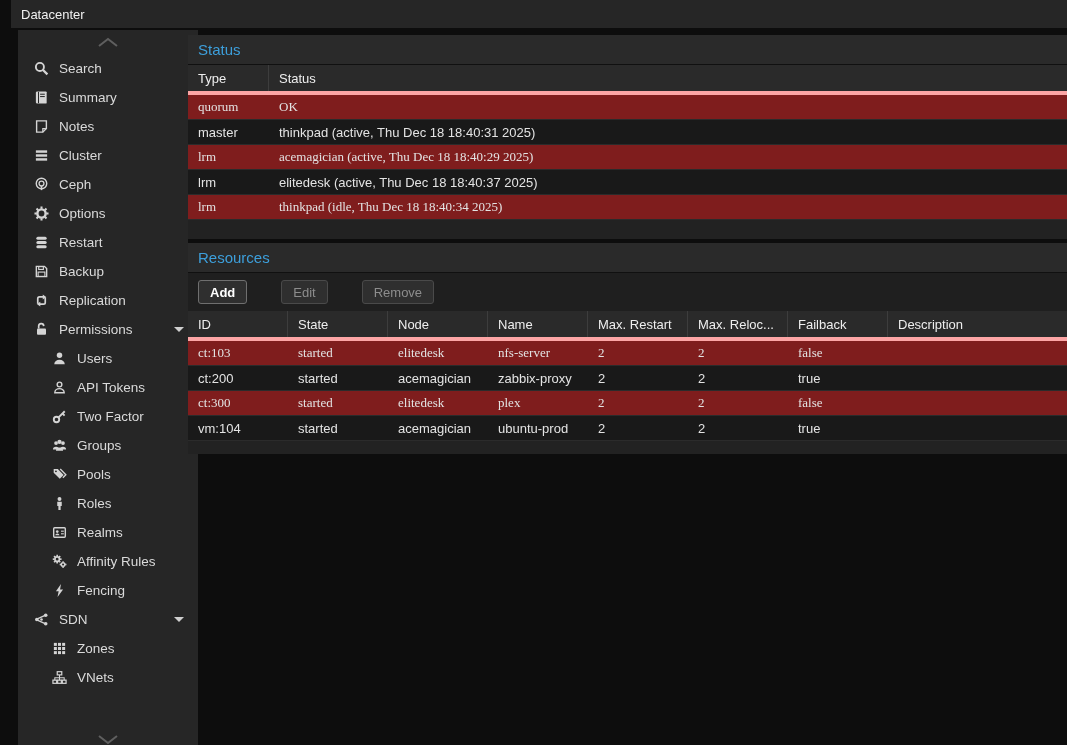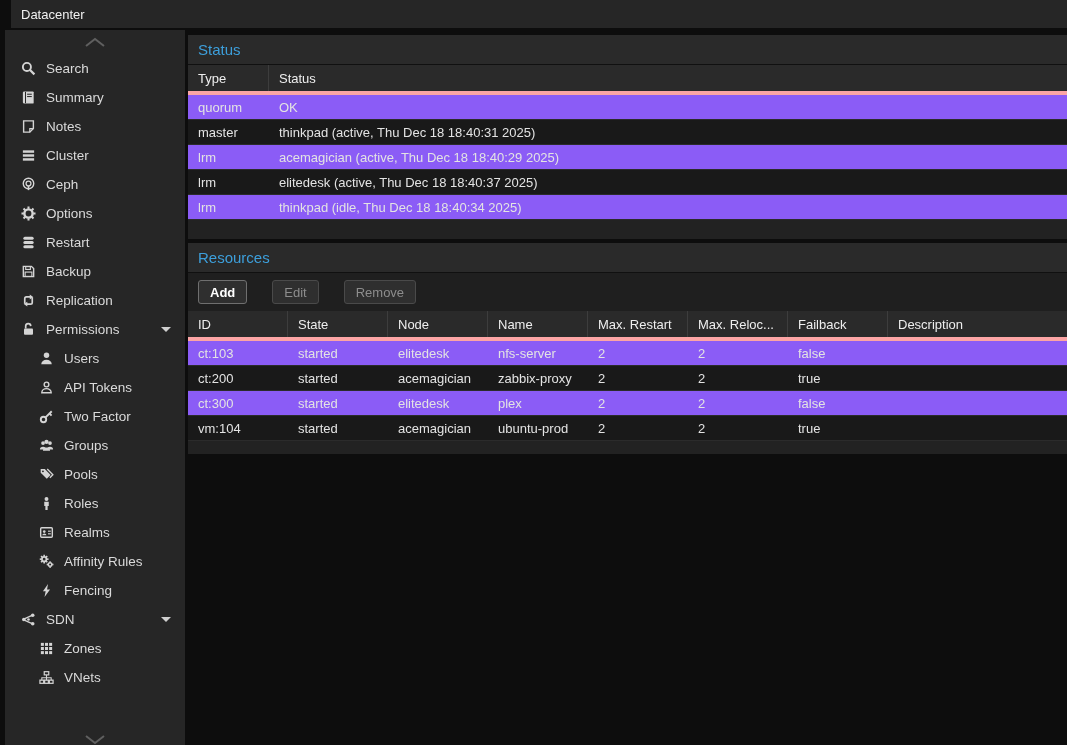--- a/index.html
+++ b/index.html
@@ -6,21 +6,21 @@
   html,body { width:1067px; height:745px; overflow:hidden; }
   body { background:#0d0d0d; font-family:"Liberation Sans", sans-serif; position:relative; }
 
   
   .topbar { position:absolute; left:11px; top:0; width:1067px; height:30px;
             background:#262626; border-bottom:2px solid #0d0d0d;
             display:flex; align-items:center; padding-left:10px; }
   .topbar-title { color:#f1f1f1; font-size:13px; }
 
   
-  .sidebar { position:absolute; left:5px; top:30px; width:180px; height:715px;
+  .sidebar { position:absolute; left:18px; top:30px; width:180px; height:715px;
              background:#262626; overflow:hidden; }
   .scroll-chevron { height:24px; display:flex; align-items:center; justify-content:center; }
   .scroll-chevron.bottom { position:absolute; bottom:-6px; left:0; width:100%; }
   .chev { width:22px; height:11px; }
   .chev polyline { fill:none; stroke:#5f5f5f; stroke-width:2; }
 
   .nav-item { height:29px; display:flex; align-items:center; padding-left:14px;
               color:#dadada; font-size:13.5px; cursor:pointer; }
   .nav-item .ico { width:18px; display:flex; align-items:center; justify-content:center;
                    margin-right:9px; flex:0 0 18px; }
@@ -45,30 +45,30 @@
                border-bottom:4px solid #fca5a5; }
   .grid-head .hcell { color:#eeeeee; font-size:13px; padding-left:10px; height:100%;
                       display:flex; align-items:center; border-right:1px solid #3d3d3d;
                       white-space:nowrap; overflow:hidden; cursor:pointer; }
   .grid-head .hcell:last-child { border-right:none; }
 
   .grid-row { height:25px; display:grid; align-items:center; border-bottom:1px solid #2b2b2b;
               cursor:pointer; }
   .grid-row .cell { color:#e3e3e3; font-size:13px; padding-left:10px; white-space:nowrap;
                     overflow:hidden; }
-  .row-light { background:#8b5cf6; }
+  .row-light { background:#7f1d1d;font-family:Liberation Serif, serif; }
   .row-dark  { background:#191919; }
   .empty-stripe { background:#222222; }
 
   .cols-status { grid-template-columns:81px 1fr; }
   .cols-res { grid-template-columns:100px 100px 100px 100px 100px 100px 100px 1fr; }
 
   
   .toolbar { height:38px; background:#1f1f1f; display:flex; align-items:center;
-             padding-left:10px; gap:9px; }
+             padding-left:10px; gap:18px; }
   .btn { height:24px; background:#2f2f2f; border:1px solid #6f6f6f; border-radius:3px;
          color:#ffffff; font-size:13px; font-weight:600; padding:0 11px;
          font-family:"Liberation Sans", sans-serif; cursor:pointer; }
   .btn.disabled { border-color:#4a4a4a; color:#8d8d8d; font-weight:400;margin-left:16px; }
 </style>
 </head>
 <body>
 
 <div class="topbar">
   <span class="topbar-title">Datacenter</span>

